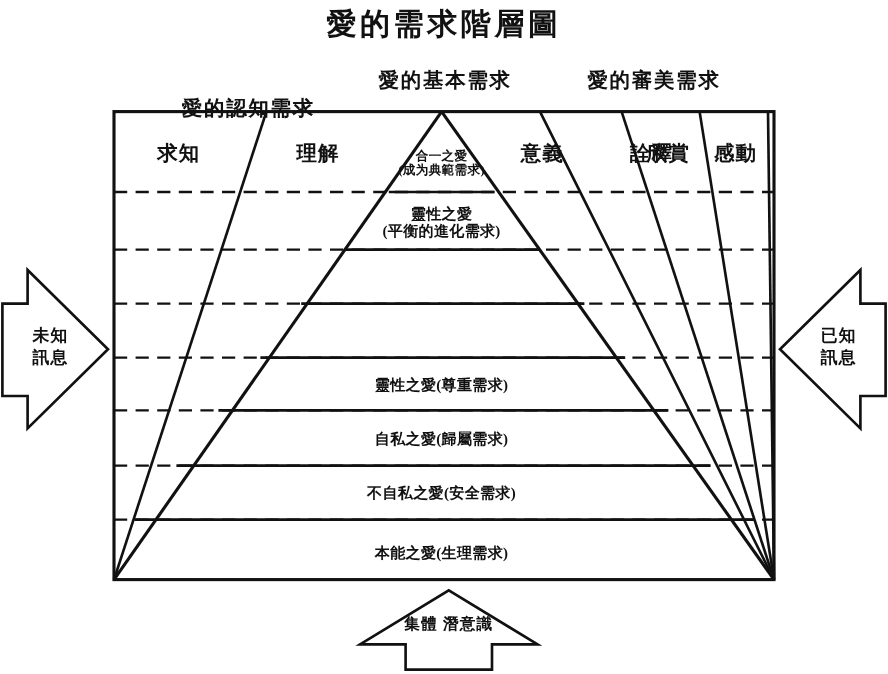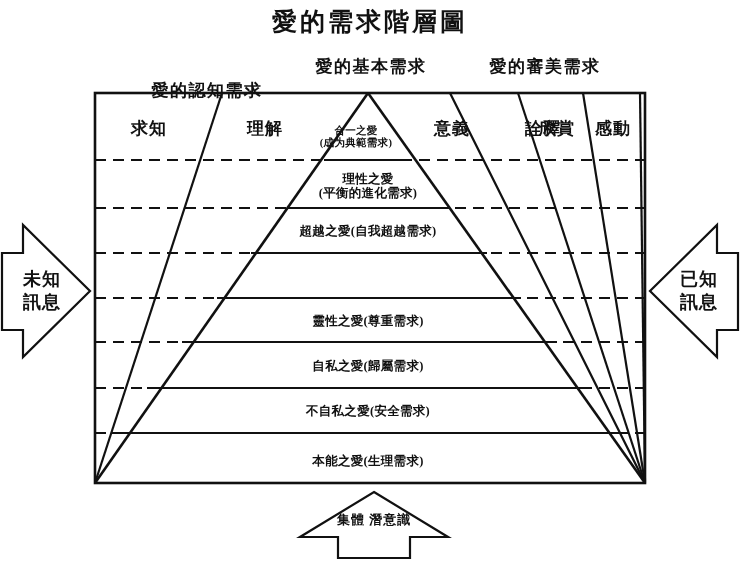--- a/index.html
+++ b/index.html
@@ -61,21 +61,21 @@
     font-weight: bold;
     letter-spacing: 0.3px;
   }
   .tier-label.small {
     font-size: 10.5px;
   }
   .tier-label .sub {
     display: block;
   }
   .arrow-label {
-    font-size: 18px;
+    font-size: 14px;
     font-weight: bold;
     letter-spacing: 1px;
     line-height: 1.25;
   }
   .arrow-label .l2 { display: block; }
   .bottom-arrow-label {
     font-size: 13px;
     font-weight: bold;
     letter-spacing: 1px;
     line-height: 1.35;
@@ -139,33 +139,30 @@
   <div class="txt centered group-label" style="left:545px; top:67px;">愛的審美需求</div>
   <div class="txt centered group-label" style="left:371px; top:67px;">愛的基本需求</div>
 
   <div class="txt centered col-header" style="left:149px; top:130px;">求知</div>
   <div class="txt centered col-header" style="left:265px; top:130px;">理解</div>
   <div class="txt centered col-header" style="left:452px; top:130px;">意義</div>
   <div class="txt centered col-header" style="left:502px; top:130px;margin-left:41px;">詮釋</div>
   <div class="txt centered col-header" style="left:557px; top:130px;">欣賞</div>
   <div class="txt centered col-header" style="left:613px; top:130px;">感動</div>
 
-  <div class="txt centered tier-label small" style="left:356px; top:137px;">
+  <div class="txt centered tier-label small" style="left:368px; top:137px;">
     <span>合一之愛</span>
     <span class="sub">(成为典範需求)</span>
   </div>
 
   <div class="txt centered tier-label" style="left:368px; top:186px;">
-    <span>理性之愛</span>
+    <span>靈性之愛</span>
     <span class="sub">(平衡的進化需求)</span>
   </div>
 
-  <div class="txt centered tier-label" style="left:368px; top:231px;">
-    <span>超越之愛(自我超越需求)</span>
-  </div>
 
 
   <div class="txt centered tier-label" style="left:368px; top:321px;">
     <span>靈性之愛(尊重需求)</span>
   </div>
 
   <div class="txt centered tier-label" style="left:368px; top:366px;">
     <span>自私之愛(歸屬需求)</span>
   </div>
 

